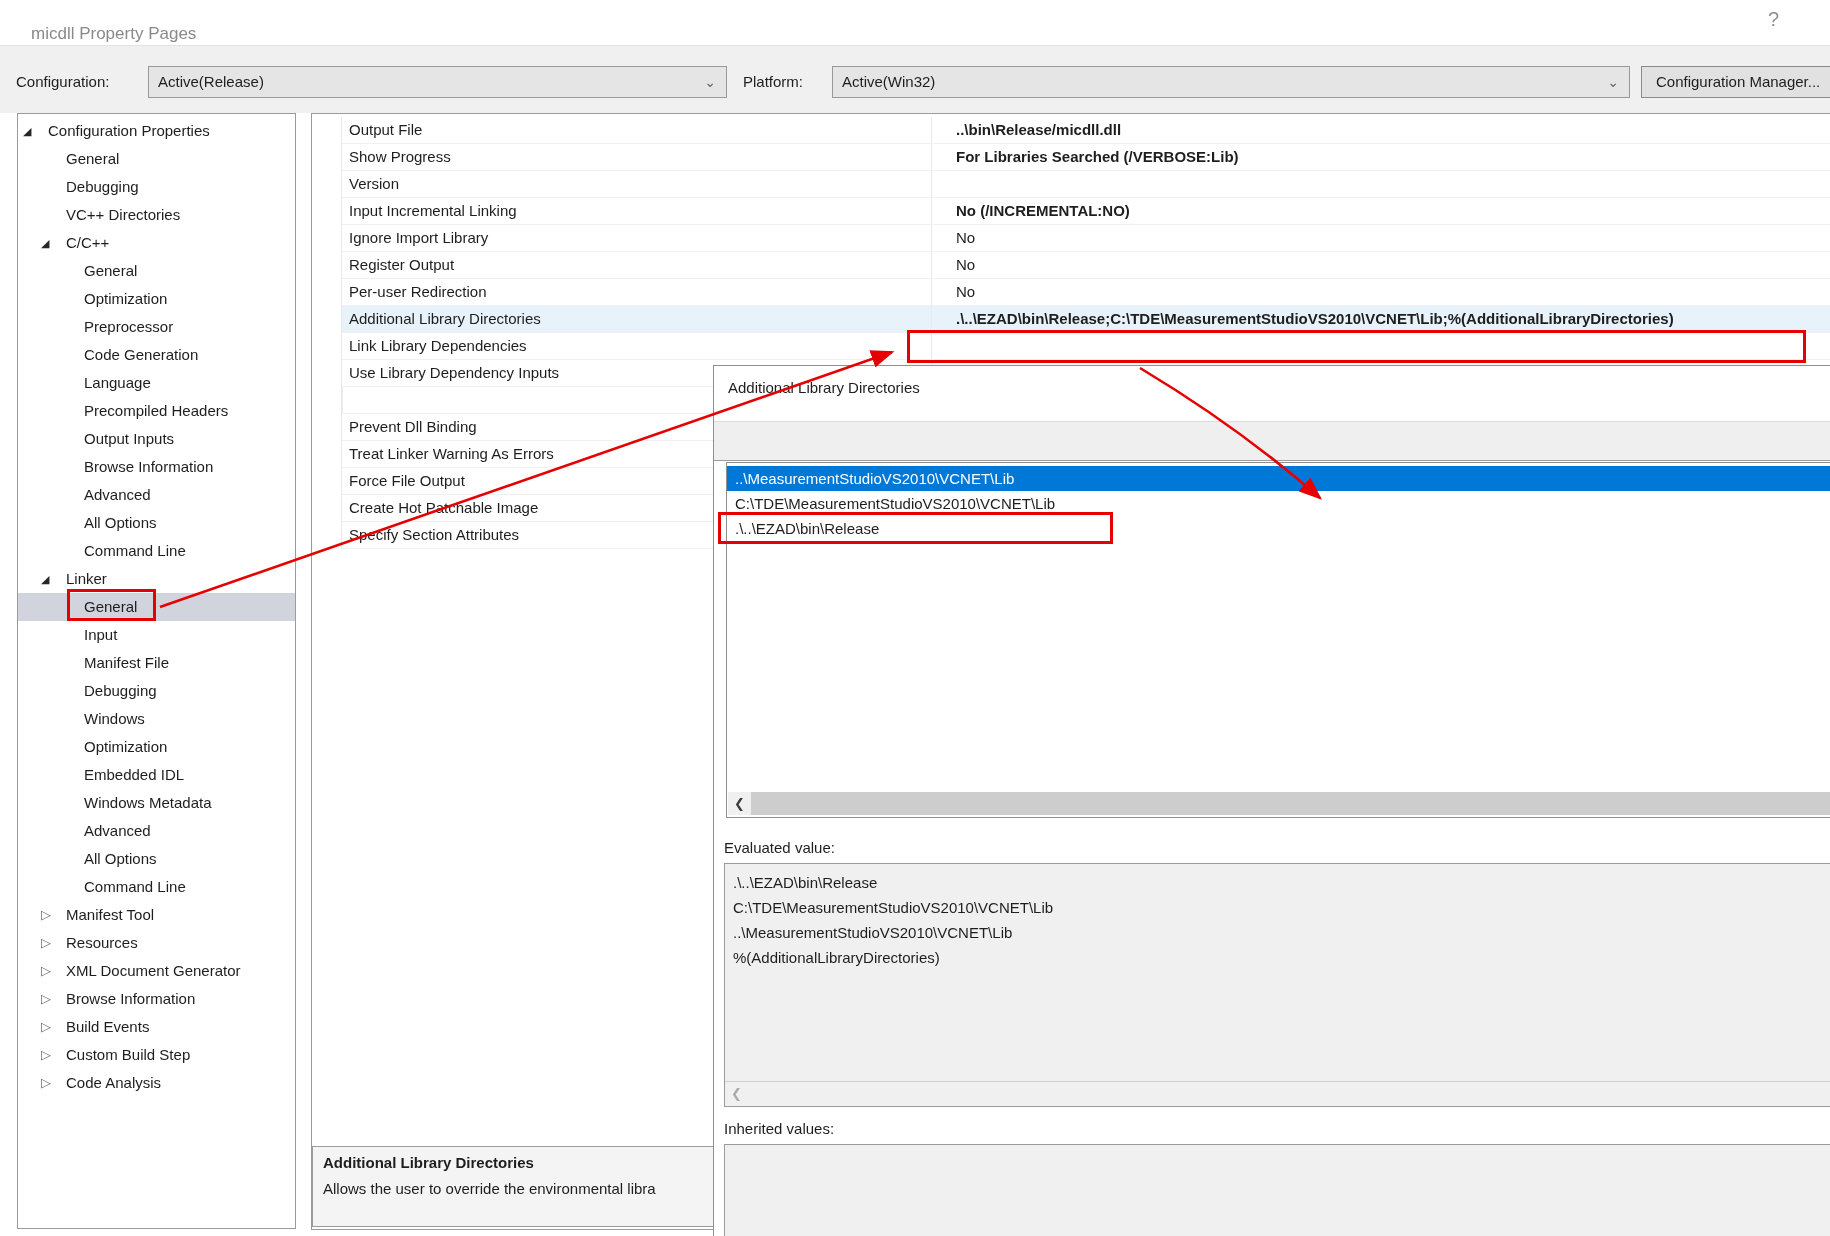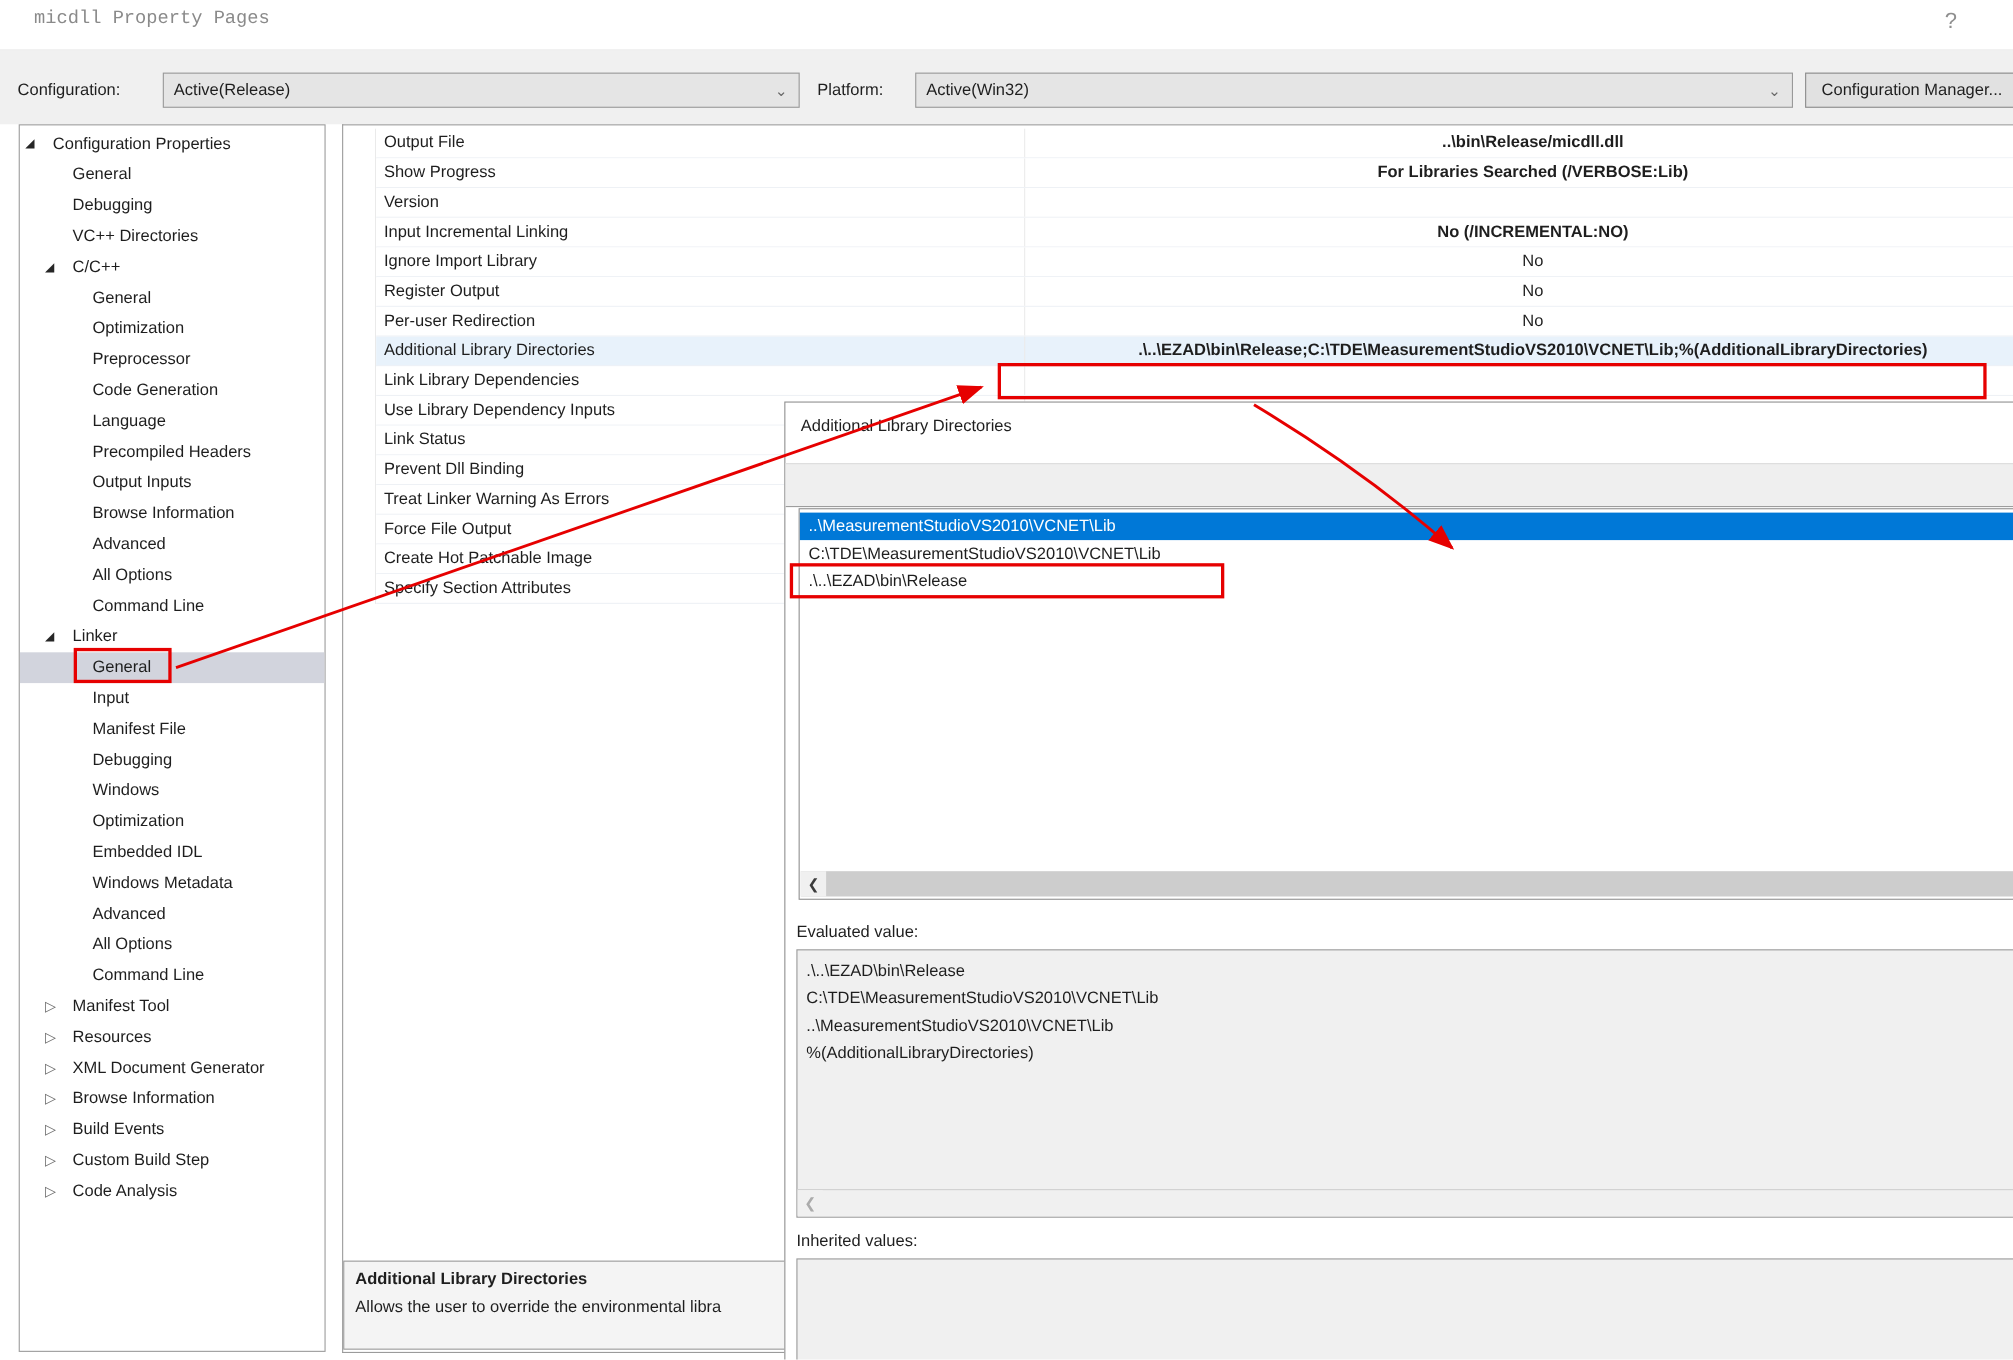--- a/index.html
+++ b/index.html
@@ -1,21 +1,21 @@
 <!DOCTYPE html>
 <html><head>
 <meta charset="utf-8">
 <style>
   html,body{margin:0;padding:0;}
   body{width:1830px;height:1236px;overflow:hidden;position:relative;background:#fff;
        font-family:"Liberation Sans","DejaVu Sans",sans-serif;color:#1e1e1e;font-size:15px;}
   .abs{position:absolute;}
   
   .hdr{left:0;top:0;width:1830px;height:45px;background:#fff;border-bottom:1px solid #e3e3e3;}
-  .hdr-title{left:31px;top:8px;font-size:17px;color:#8a8a8a;font-family:Liberation Mono, monospace;}
+  .hdr-title{left:31px;top:24px;font-size:17px;color:#8a8a8a;}
   .hdr-help{left:1768px;top:8px;font-size:20px;color:#8f8f8f;}
   
   .cfgbar{left:0;top:46px;width:1830px;height:67px;background:#f0f0f0;}
   .cfg-label{top:72px;height:20px;line-height:20px;}
   .dd{top:66px;height:30px;background:#e5e5e5;border:1px solid #999;line-height:30px;
       padding-left:9px;white-space:nowrap;overflow:hidden;}
   .dd .chev{position:absolute;right:10px;top:0;color:#666;font-size:14px;}
   .btn{top:66px;height:30px;background:#e1e1e1;border:1px solid #8a8a8a;line-height:30px;
        padding-left:14px;white-space:nowrap;overflow:hidden;}
   
@@ -26,21 +26,21 @@
   .tw{display:inline-block;width:25px;text-align:left;font-size:11px;flex:0 0 25px;}
   .tw.exp{color:#262626;}
   .tw.col{color:#6d6d6d;font-size:13px;}
   
   .gridpanel{left:311px;top:113px;width:1519px;height:1115px;background:#fff;
              border-top:1px solid #9b9b9b;border-left:1px solid #9b9b9b;border-bottom:1px solid #9b9b9b;overflow:hidden;}
   .gridrows{position:absolute;left:29px;top:3px;right:0;border-left:1px solid #e8e8e8;}
   .grow{height:26px;line-height:26px;display:flex;border-bottom:1px solid #eef1f5;background:#fff;}
   .grow.hl{background:#e8f2fb;}
   .gname{width:582px;flex:0 0 582px;padding-left:7px;white-space:nowrap;overflow:hidden;}
-  .gval{flex:1;padding-left:24px;border-left:1px solid #ebebeb;white-space:nowrap;overflow:hidden;text-align:center;}
+  .gval{flex:1;padding-left:24px;border-left:1px solid #ebebeb;white-space:nowrap;overflow:hidden;}
   .bold{font-weight:bold;}
   
   .descbox{left:312px;top:1146px;width:1140px;height:79px;background:#f4f4f4;border:1px solid #9b9b9b;
            overflow:hidden;z-index:2;}
   .desc-title{position:absolute;left:10px;top:7px;font-weight:bold;white-space:nowrap;}
   .desc-text{position:absolute;left:10px;top:33px;white-space:nowrap;}
   
   .popup{left:713px;top:365px;width:1117px;height:880px;background:#fff;border:1px solid #8f8f8f;
          z-index:5;overflow:hidden;}
   .pp-title{position:absolute;left:14px;top:13px;white-space:nowrap;}
@@ -267,21 +267,20 @@
       </div>
       <div class="grow">
         <div class="gname">Link Library Dependencies</div>
         <div class="gval"></div>
       </div>
       <div class="grow">
         <div class="gname">Use Library Dependency Inputs</div>
         <div class="gval"></div>
       </div>
       <div class="grow">
-        <div class="gname">Link Status</div>
         <div class="gval"></div>
       </div>
       <div class="grow">
         <div class="gname">Prevent Dll Binding</div>
         <div class="gval"></div>
       </div>
       <div class="grow">
         <div class="gname">Treat Linker Warning As Errors</div>
         <div class="gval"></div>
       </div>

